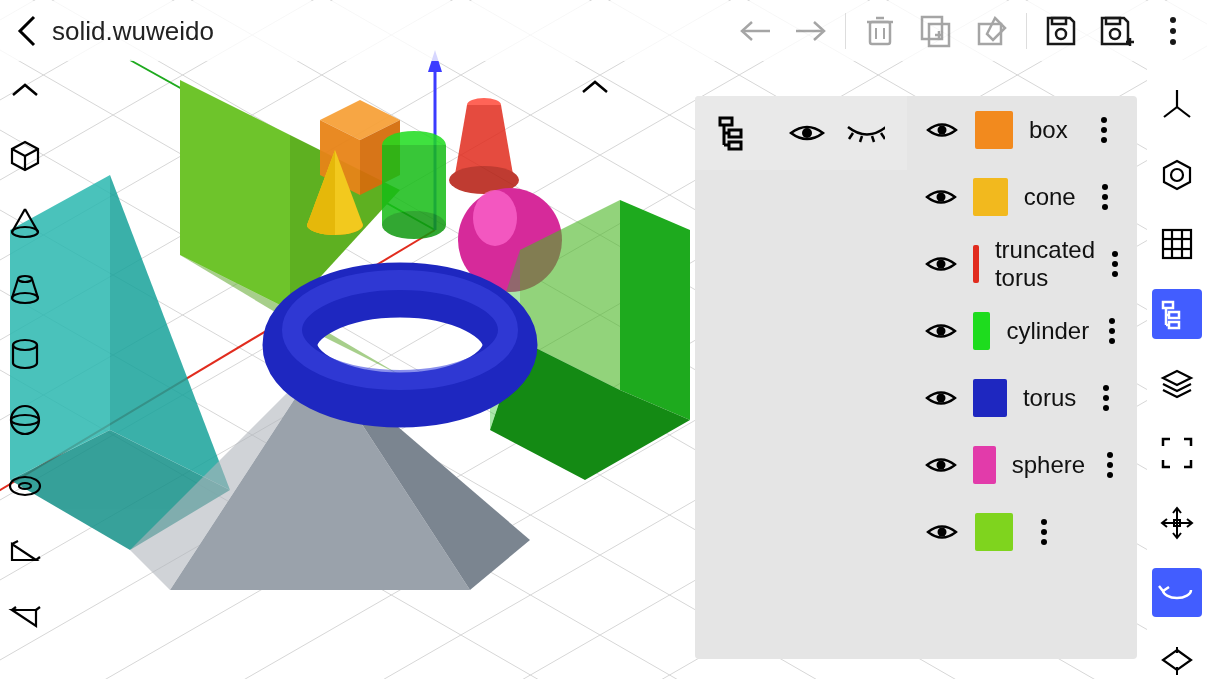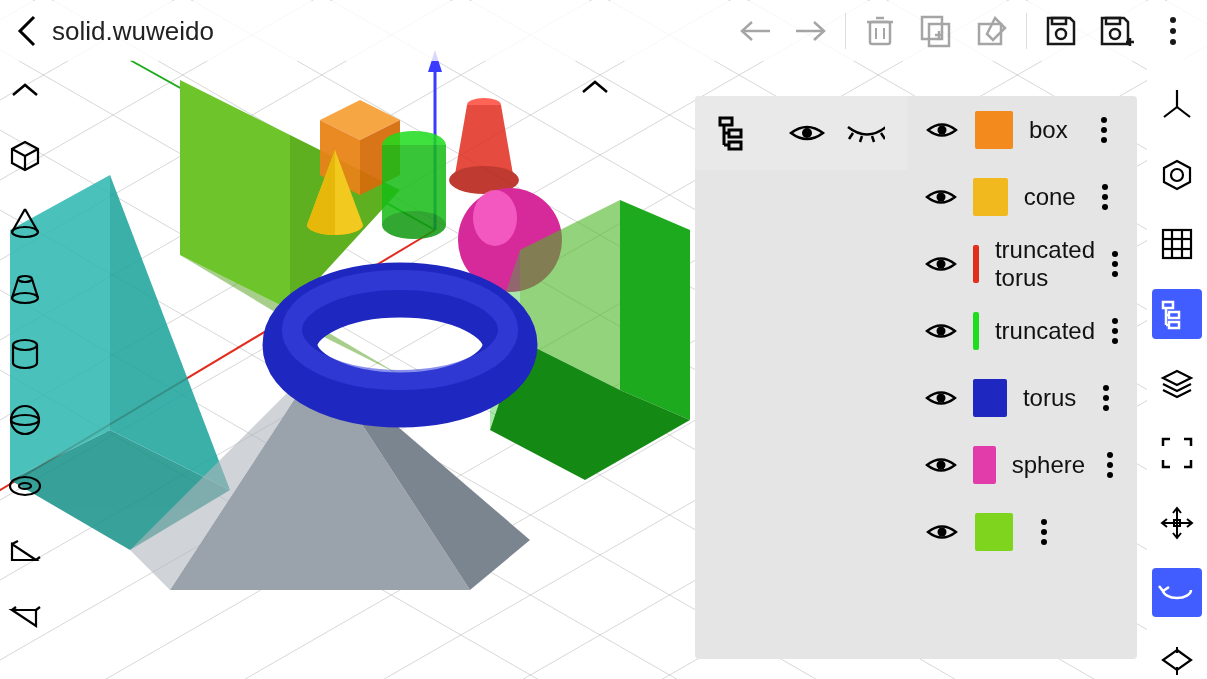--- a/index.html
+++ b/index.html
@@ -487,21 +487,21 @@
     </div>
       </div>
       <div class="layer-row">
     <div class="vis">
       <svg width="32" height="22">
             <path d="M 2 11 Q 16 0 30 11 Q 16 22 2 11 Z" fill="none" stroke="#000" stroke-width="2.3"></path>
             <circle cx="16" cy="11" r="4.5" fill="#000"></circle>
           </svg>
     </div>
     <div class="swatch" style="background:#1edc1e"></div>
-    <div class="name">truncated</div>
+    <div class="name">cylinder</div>
     <div class="menu">
       <svg width="8" height="30">
             <circle cx="4" cy="5" r="3" fill="#000"></circle>
             <circle cx="4" cy="15" r="3" fill="#000"></circle>
             <circle cx="4" cy="25" r="3" fill="#000"></circle>
           </svg>
     </div>
       </div>
       <div class="layer-row">
     <div class="vis">

